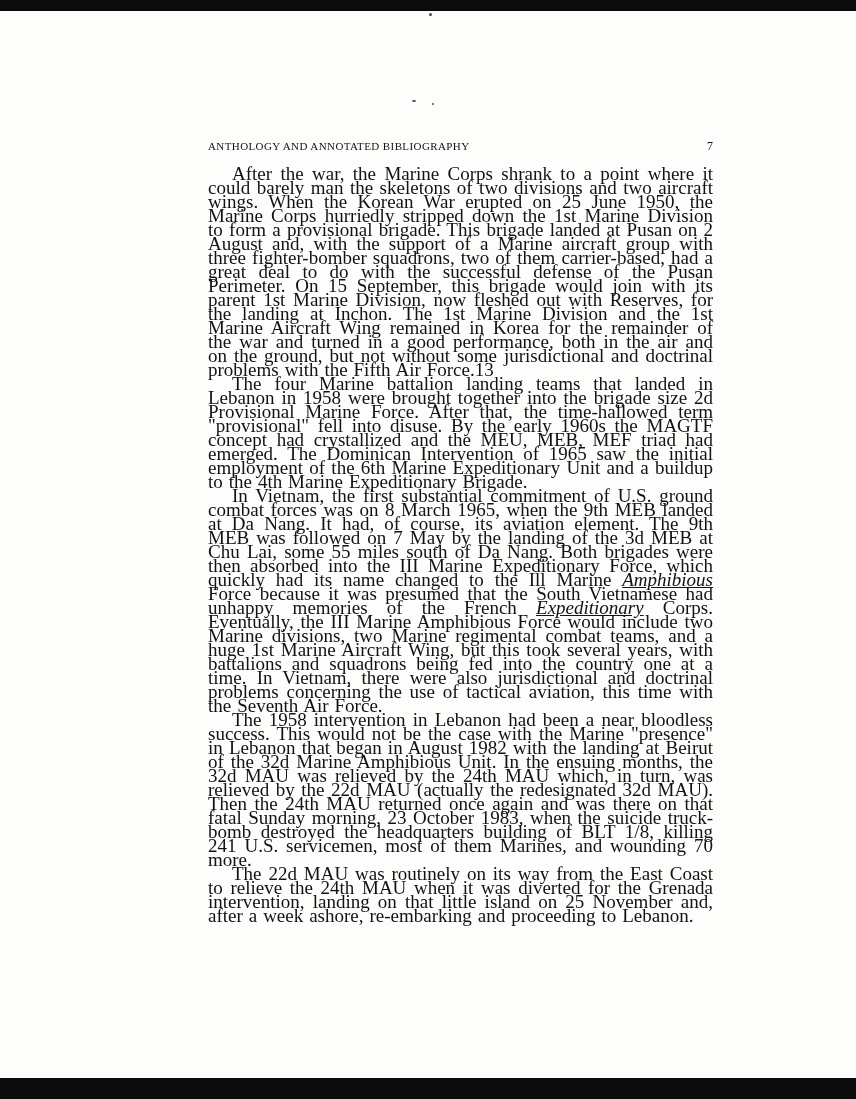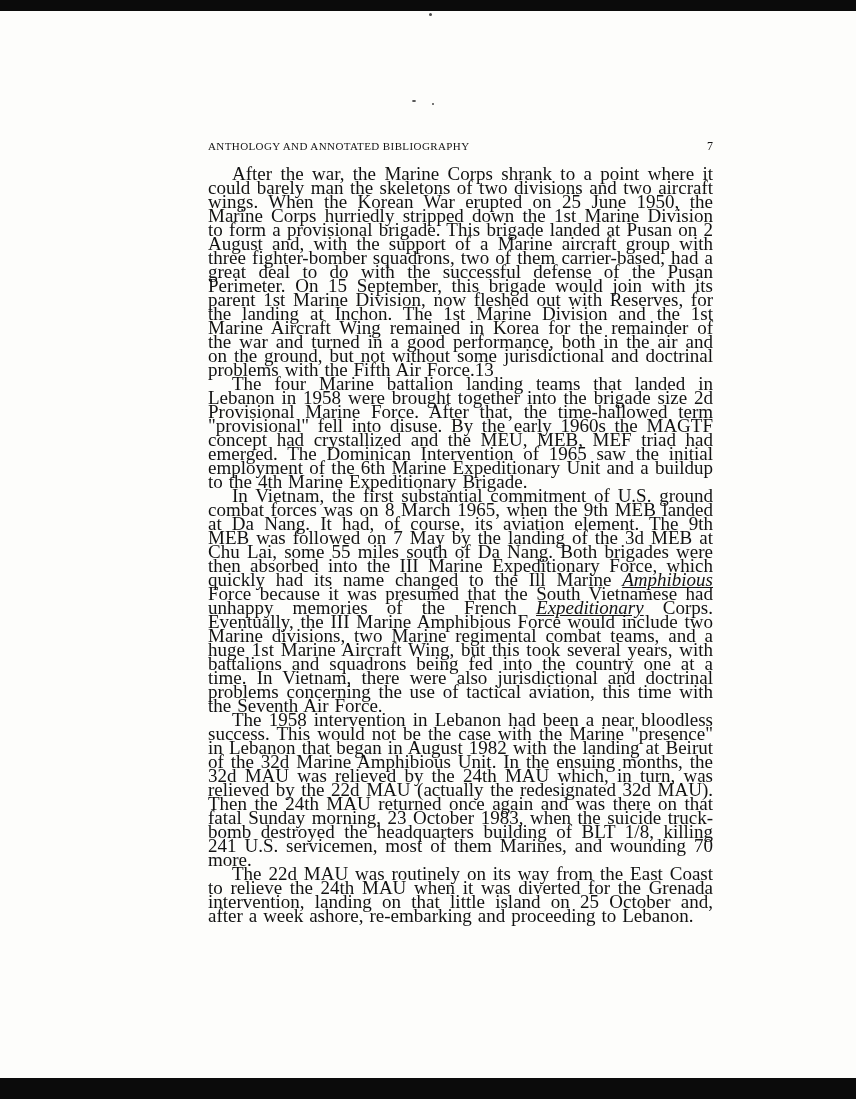--- a/index.html
+++ b/index.html
@@ -84,19 +84,19 @@
     <div class="body-text">
 
       <p>After the war, the Marine Corps shrank to a point where it could barely man the skeletons of two divisions and two aircraft wings.  When the Korean War erupted on 25 June 1950, the Marine Corps hurriedly stripped down the 1st Marine Division to form a provisional brigade.  This brigade landed at Pusan on 2 August and, with the support of a Marine aircraft group with three fighter-bomber squadrons, two of them carrier-based, had a great deal to do with the successful defense of the Pusan Perimeter.  On 15 September, this brigade would join with its parent 1st Marine Division, now fleshed out with Reserves, for the landing at Inchon.  The 1st Marine Division and the 1st Marine Aircraft Wing remained in Korea for the remainder of the war and turned in a good performance, both in the air and on the ground, but not without some jurisdictional and doctrinal problems with the Fifth Air Force.13</p>
 
       <p>The four Marine battalion landing teams that landed in Lebanon in 1958 were brought together into the brigade size 2d Provisional Marine Force.  After that, the time-hallowed term "provisional" fell into disuse.  By the early 1960s the MAGTF concept had crystallized and the MEU, MEB, MEF triad had emerged. The Dominican Intervention of 1965 saw the initial employment of the 6th Marine Expeditionary Unit and a buildup to the 4th Marine Expeditionary Brigade.</p>
 
       <p><span>In Vietnam, the first substantial commitment of U.S. ground combat forces was on 8 March 1965, when the 9th MEB landed at Da Nang.  It had, of course, its aviation element.  The 9th MEB was followed on 7 May by the landing of the 3d MEB at Chu Lai, some 55 miles south of Da Nang.  Both brigades were then absorbed into the III Marine Expeditionary Force, which quickly had its name changed to the Ill Marine </span><em>Amphibious</em><span> Force because it was presumed that the South Vietnamese had unhappy memories of the French </span><em>Expeditionary</em><span> Corps.  Eventually, the III Marine Amphibious Force would include two Marine divisions, two Marine regimental combat teams, and a huge 1st Marine Aircraft Wing, but this took several years, with battalions and squadrons being fed into the country one at a time.  In Vietnam, there were also jurisdictional and doctrinal problems concerning the use of tactical aviation, this time with the Seventh Air Force.</span></p>
 
       <p>The 1958 intervention in Lebanon had been a near bloodless success.  This would not be the case with the Marine "presence" in Lebanon that began in August 1982 with the landing at Beirut of the 32d Marine Amphibious Unit.  In the ensuing months, the 32d MAU was relieved by the 24th MAU which, in turn, was relieved by the 22d MAU (actually the redesignated 32d MAU).  Then the 24th MAU returned once again and was there on that fatal Sunday morning, 23 October 1983, when the suicide truck-bomb destroyed the headquarters building of BLT 1/8, killing 241 U.S. servicemen, most of them Marines, and wounding 70 more.</p>
 
-      <p>The 22d MAU was routinely on its way from the East Coast to relieve the 24th MAU when it was diverted for the Grenada intervention, landing on that little island on 25 October and, after a week ashore, re-embarking and proceeding to Lebanon.</p>
+      <p>The 22d MAU was routinely on its way from the East Coast to relieve the 24th MAU when it was diverted for the Grenada intervention, landing on that little island on 25 November and, after a week ashore, re-embarking and proceeding to Lebanon.</p>
 
     </div>
 
   </div>
 
 </div>
 
 </body></html>

